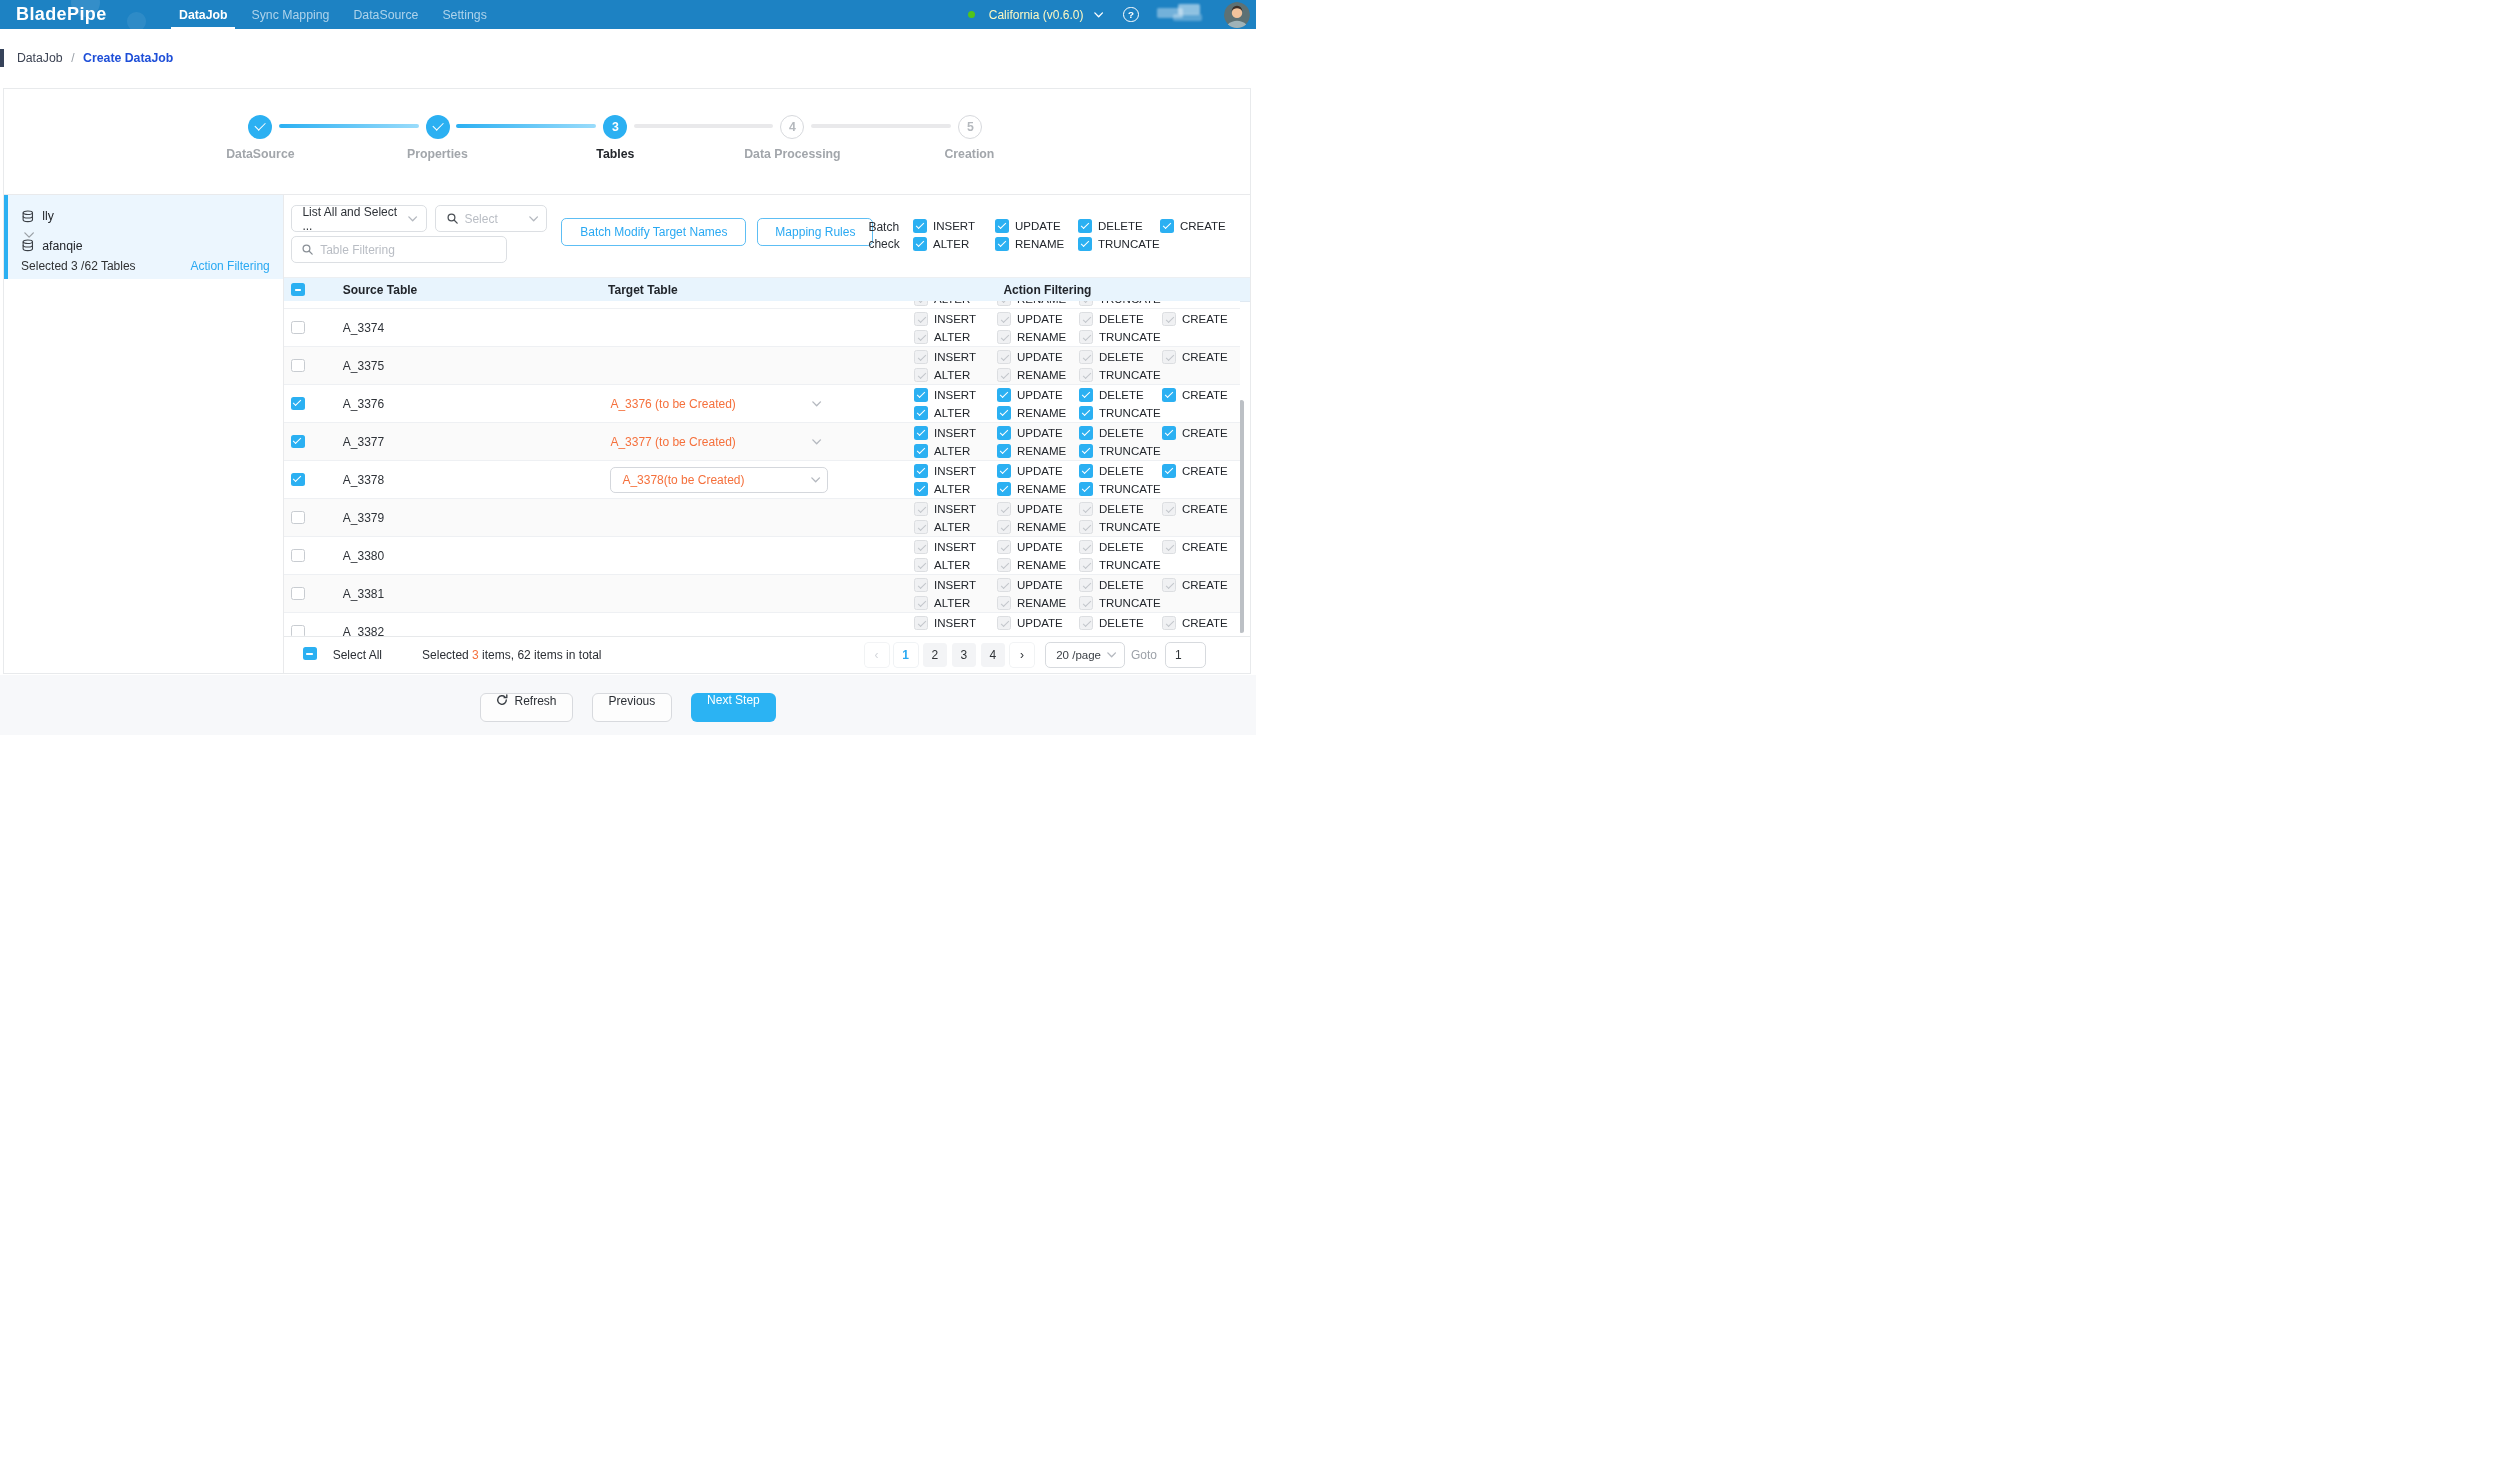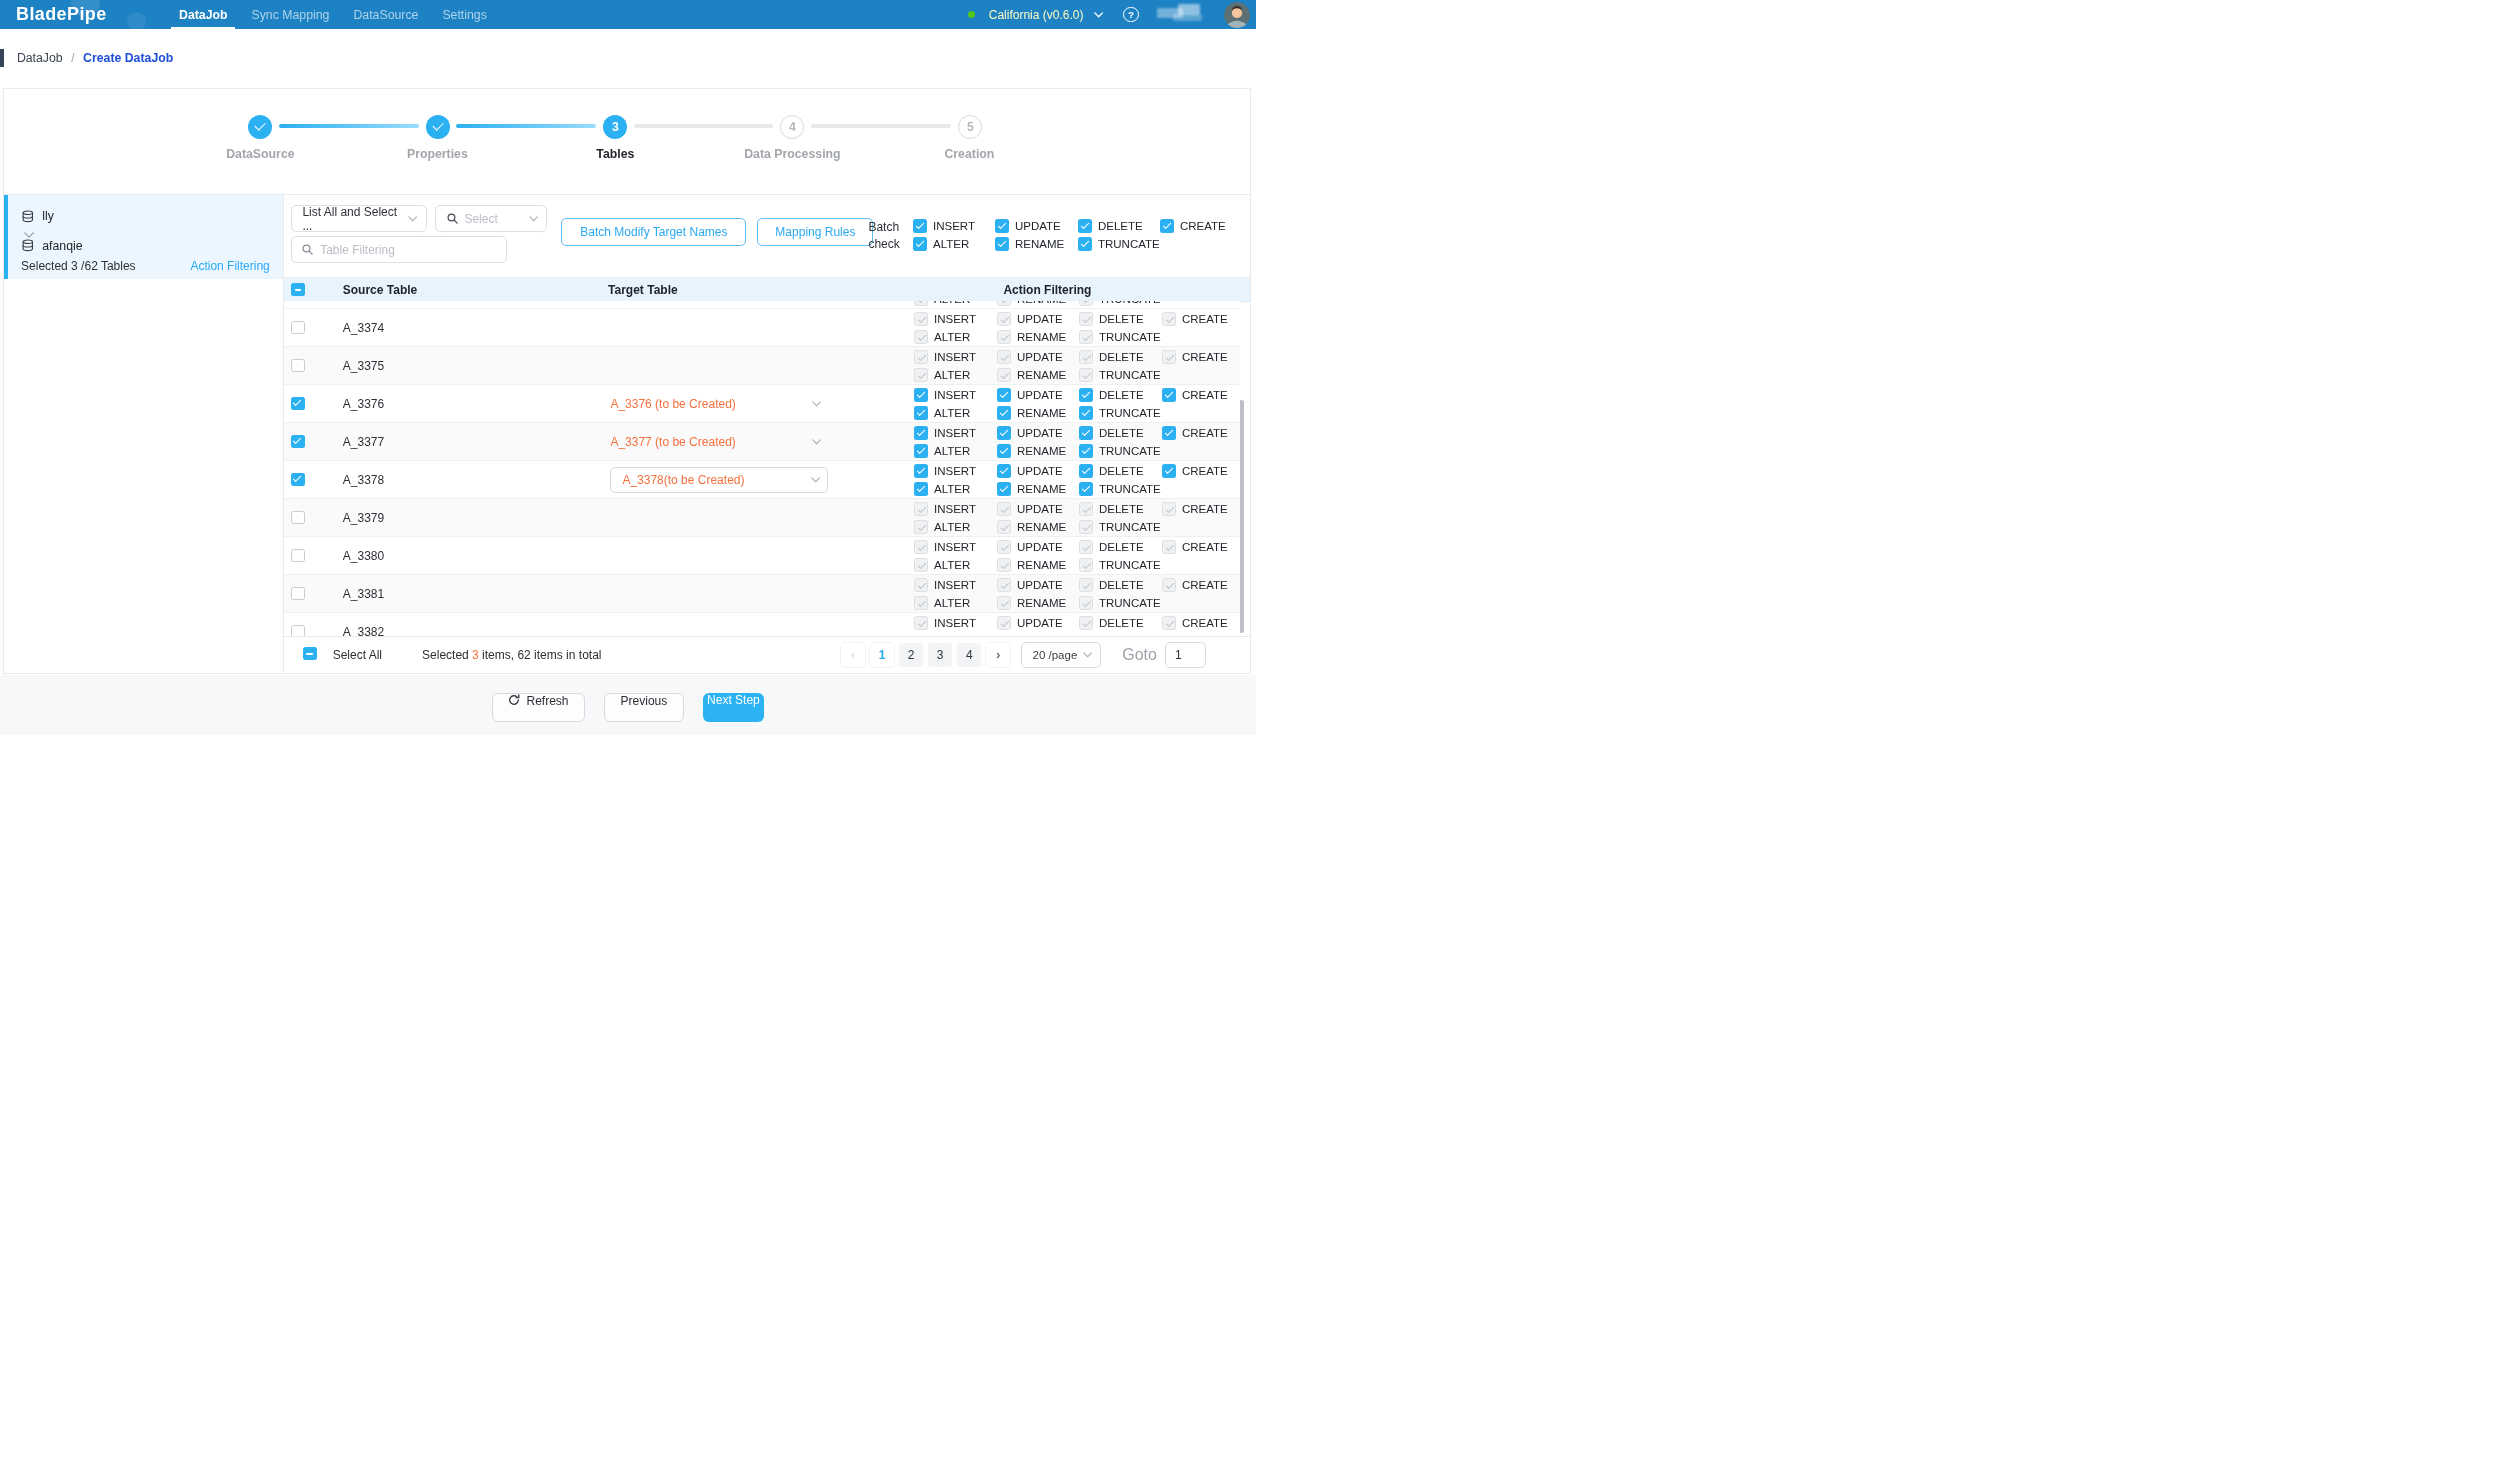--- a/index.html
+++ b/index.html
@@ -134,31 +134,31 @@
   .tfoot .summary{margin-left:40px;font-size:12px;color:#2b2f35;}
   .tfoot .summary .cnt{color:var(--orange);}
   .pager{margin-left:auto;margin-right:44px;display:flex;align-items:center;}
   .pg{min-width:24px;height:24px;border-radius:3.4px;display:flex;align-items:center;justify-content:center;
     font-size:12px;margin-left:5.1px;cursor:pointer;color:#2f3337;background:#f3f4f6;}
   .pg.arrow{background:#fff;box-shadow:0 0 0 0.8px #eef0f2;}
   .pg.arrow.disabled{color:#d3d6db;cursor:default;}
   .pg.active{background:#fff;color:var(--link);font-weight:600;box-shadow:0 0 0 0.8px #eceff2;}
   .size-select{height:25.5px;border:0.8px solid #d7dade;border-radius:5.1px;margin-left:11px;padding:0 7.6px 0 10.2px;
     display:flex;align-items:center;gap:6px;font-size:11.5px;color:#3a3f45;cursor:pointer;background:#fff;}
-  .goto-lbl{color:#9ca1a8;margin-left:21px;font-size:16px;}
+  .goto-lbl{color:#9ca1a8;margin-left:6px;font-size:12px;}
   .goto-input{width:41px;height:25.5px;border:0.8px solid #d7dade;border-radius:5.1px;margin-left:8.5px;
     padding-left:8.5px;font-size:12px;color:#2f3337;font-family:"Liberation Sans",sans-serif;outline:none;}
 
   
   .bottombar{position:absolute;left:0;top:675px;width:1256px;height:60px;background:#f7f8fa;
     display:flex;align-items:center;justify-content:center;gap:19.5px;padding-top:5.1px;}
   .btn{height:29px;border-radius:6px;display:inline-flex;align-items:flex-start;justify-content:center;
     font-size:12px;cursor:pointer;gap:6px;font-family:"Liberation Sans",sans-serif;}
   .btn.ghost{background:#fdfdfd;border:0.8px solid #d8dade;color:#2b2f35;padding:0 15.3px;}
-  .btn.primary{background:#2bb3f3;border:none;color:#fff;padding:0 4px;}
+  .btn.primary{background:#2bb3f3;border:none;color:#fff;padding:0 16px;}
 </style>
 </head>
 <body>
 
 <div class="navbar">
   <div class="logo">BladePipe</div>
   <div class="nav-items" id="nav-items">
       <div class="nav-item active">DataJob</div>
       <div class="nav-item">Sync Mapping</div>
       <div class="nav-item">DataSource</div>

